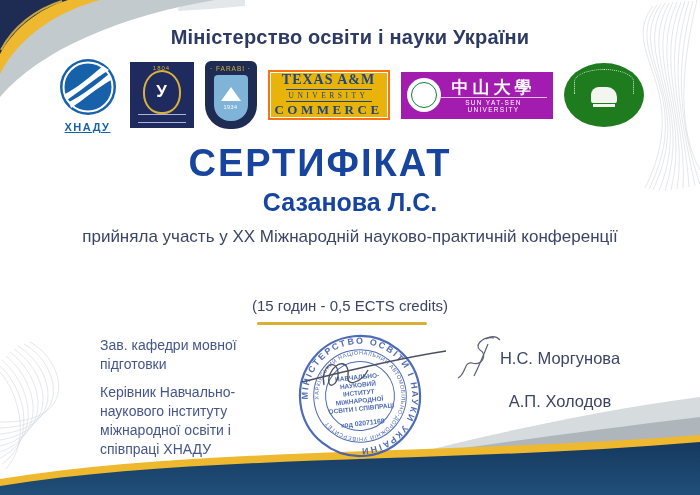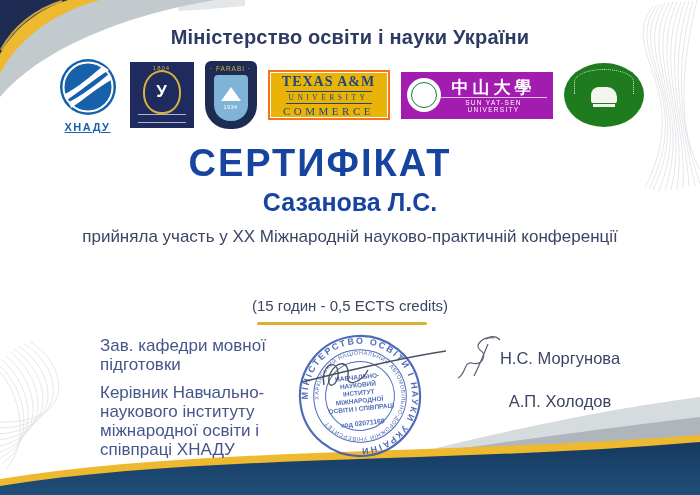--- a/index.html
+++ b/index.html
@@ -20,41 +20,41 @@
   .logo-1804 .ribbon{position:absolute;bottom:5px;left:8px;right:8px;height:7px;border-top:1px solid #cfd6ef;border-bottom:1px solid #cfd6ef;opacity:.8;}
   .logo-farabi{width:52px;height:68px;background:#1e2c54;border-radius:6px 6px 24px 24px;position:relative;display:flex;flex-direction:column;align-items:center;}
   .logo-farabi .fb{color:#d8b23c;font-size:6.5px;letter-spacing:1px;margin-top:4px;}
   .logo-farabi .inner{width:34px;height:46px;background:#7fb3d8;border-radius:4px 4px 16px 16px;margin-top:3px;display:flex;flex-direction:column;align-items:center;justify-content:center;}
   .logo-farabi .peak{width:0;height:0;border-left:10px solid transparent;border-right:10px solid transparent;border-bottom:14px solid #ffffff;}
   .logo-farabi .yr2{color:#ffffff;font-size:5.5px;margin-top:3px;letter-spacing:.5px;}
   .logo-tamuc{width:118px;height:46px;border:2px solid #f97316;background:#eab308;box-shadow:0 0 0 1px #fff inset;display:flex;flex-direction:column;align-items:center;justify-content:center;font-family:"Liberation Serif",serif;color:#1c4680;}
   .logo-tamuc .t1{font-size:14px;font-weight:bold;letter-spacing:1px;}
   .logo-tamuc .rule{width:86px;height:1px;background:#1c4680;margin:1px 0;}
   .logo-tamuc .t2{font-size:7.5px;letter-spacing:3.5px;}
-  .logo-tamuc .t3{font-size:11px;letter-spacing:3.5px;}
+  .logo-tamuc .t3{font-size:13px;letter-spacing:3.5px;font-weight:bold;}
   .logo-sysu{width:152px;height:47px;background:#a21caf;display:flex;align-items:center;padding:0 6px;box-sizing:border-box;}
   .logo-sysu .seal{width:34px;height:34px;border-radius:50%;background:#fff;display:flex;align-items:center;justify-content:center;flex:none;}
   .logo-sysu .seal i{display:block;width:24px;height:24px;border:1.5px solid #0e7f3c;border-radius:50%;}
   .logo-sysu .txt{flex:1;text-align:center;color:#fff;}
   .logo-sysu .cn{font-size:17px;font-weight:bold;letter-spacing:4px;line-height:19px;white-space:nowrap;}
   .logo-sysu .en{font-size:6.5px;letter-spacing:1.3px;border-top:1px solid rgba(255,255,255,.7);padding-top:1px;}
   .logo-green{width:80px;height:64px;background:#1e7c1f;border-radius:50%;position:relative;display:flex;align-items:center;justify-content:center;}
   .logo-green .statue{width:26px;height:16px;background:#f3f6ef;border-radius:8px 10px 2px 2px;position:relative;}
   .logo-green .statue:after{content:"";position:absolute;left:2px;right:2px;bottom:-4px;height:3px;background:#f3f6ef;}
   .logo-green .arc{position:absolute;top:6px;left:10px;right:10px;height:24px;border:1px dotted rgba(255,255,255,.85);border-bottom:none;border-radius:50% 50% 0 0;}
 
   
   .cert-title{top:142px;left:0;width:640px;text-align:center;font-size:38px;font-weight:bold;color:#17449e;letter-spacing:2px;}
   .recipient{top:188px;left:0;width:700px;text-align:center;font-size:25px;font-weight:bold;color:#17449e;}
   .body-text{top:224px;left:0;width:700px;text-align:center;font-size:17px;line-height:26px;color:#3c4565;}
   .credits{top:297px;left:0;width:700px;text-align:center;font-size:15px;color:#3c4565;}
   .divider{top:322px;left:257px;width:170px;height:3px;background:#d9af35;border-radius:2px;}
 
   
-  .left-titles{top:336px;left:100px;width:200px;color:#46568b;font-size:17px;line-height:19px;}
+  .left-titles{top:336px;left:100px;width:200px;color:#46568b;font-size:14px;line-height:19px;}
   .left-titles .p{white-space:pre-line;margin-bottom:9px;}
   .right-names{top:349px;left:479px;width:162px;text-align:center;color:#3c4565;font-size:16.5px;}
   .right-names .n2{margin-top:24px;}
 
   .stamp{top:333px;left:297px;width:126px;height:126px;opacity:.9;transform:rotate(-6deg);}
   .stamp text{fill:#3b5bb0;font-family:"Liberation Sans",sans-serif;}
   .sig{pointer-events:none;}
 </style>
 </head>
 <body>

